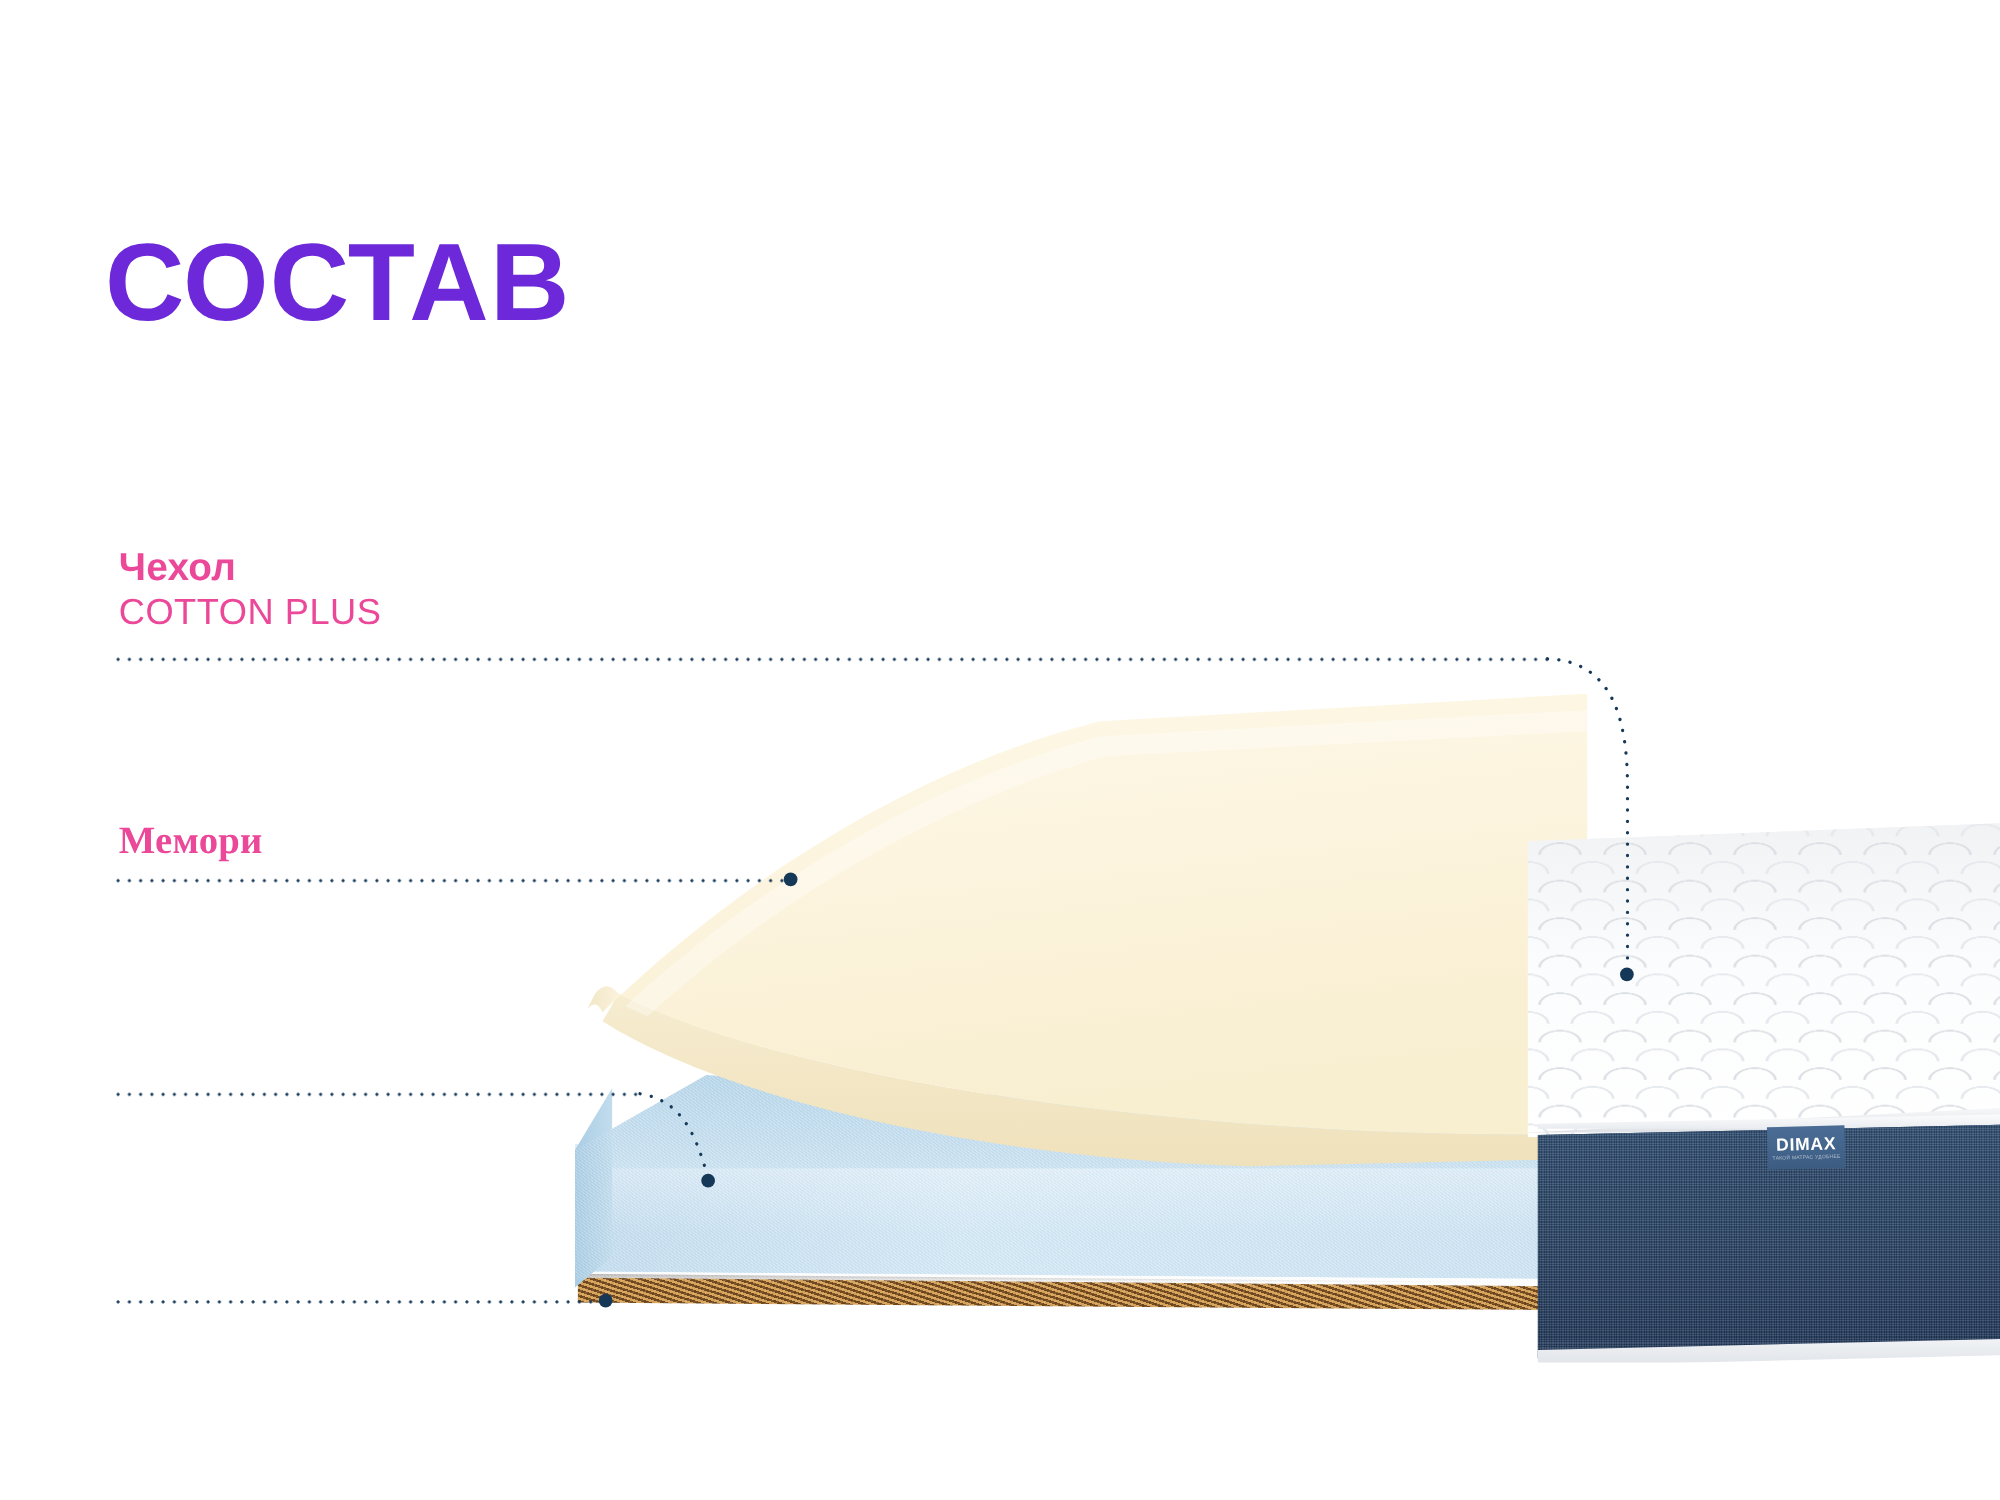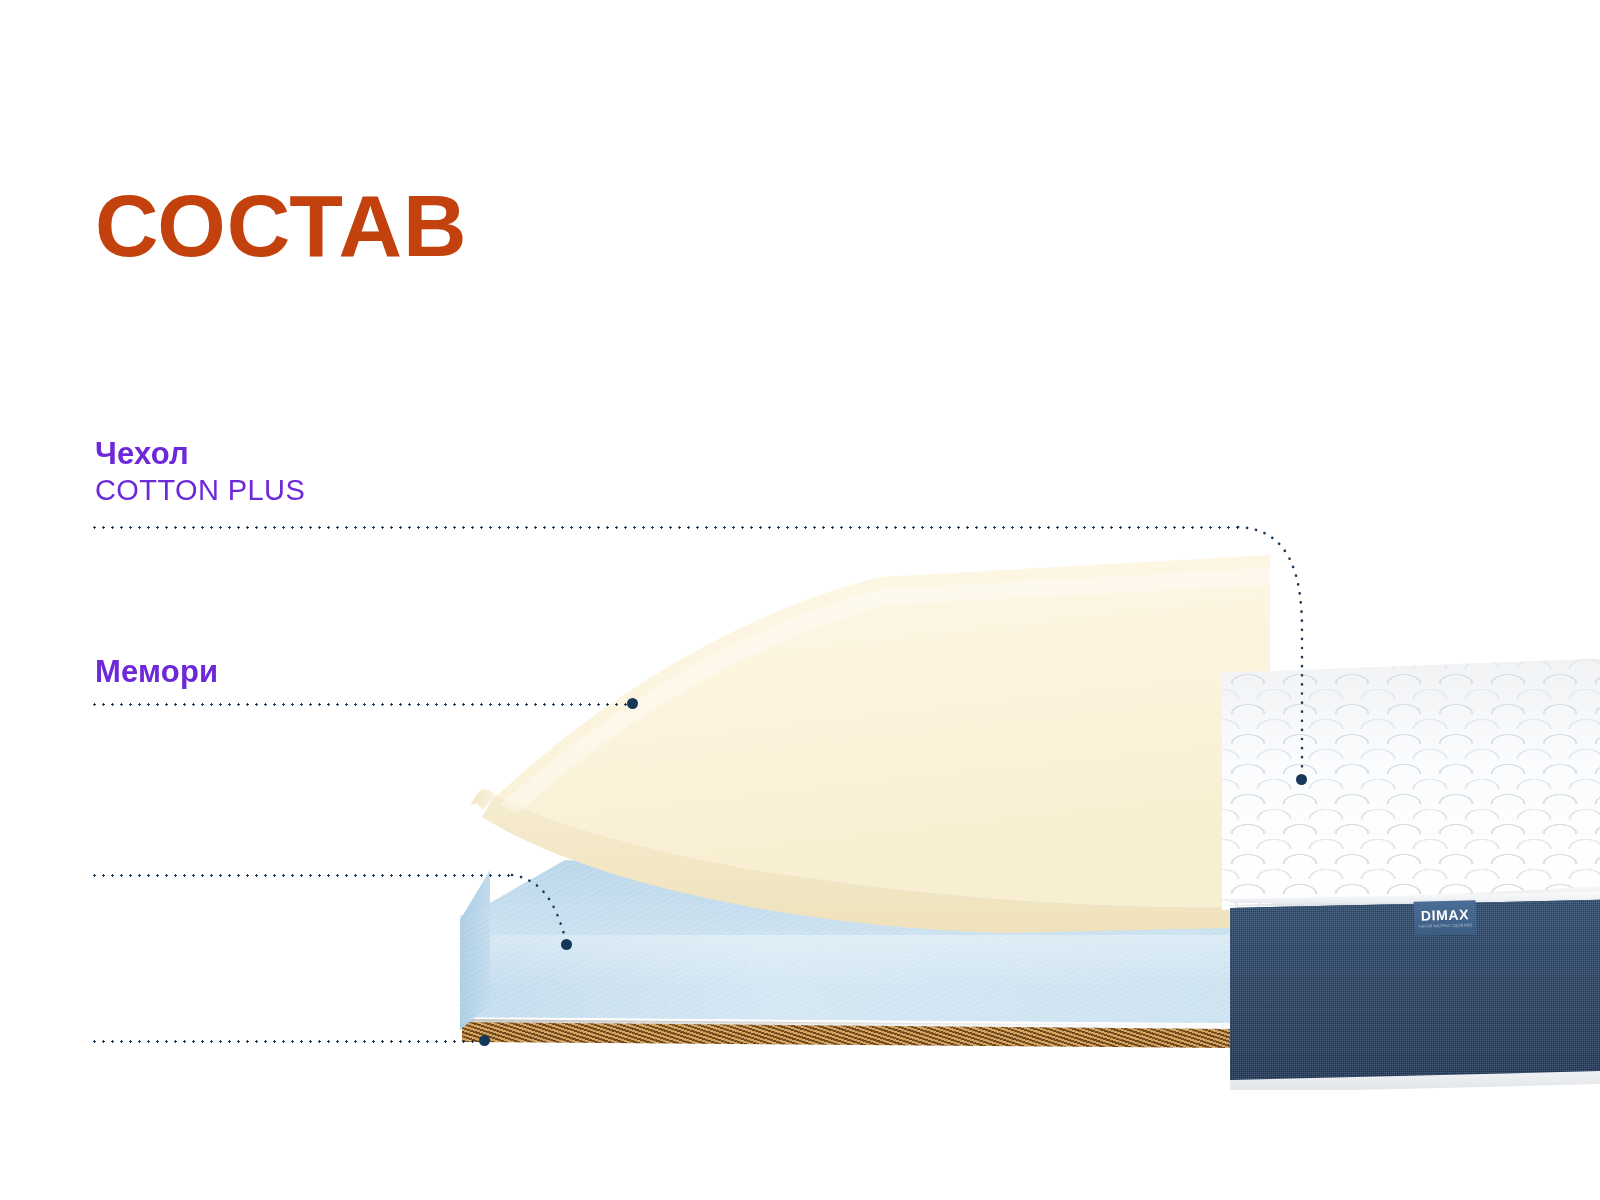--- a/index.html
+++ b/index.html
@@ -8,42 +8,42 @@
     background:#ffffff;
     font-family:"Liberation Sans", sans-serif;
     overflow:hidden;
     position:relative;
   }
   #stage{position:absolute;left:0;top:0;width:1600px;height:1200px;}
 
   
   .title{
     position:absolute;
-    left:95px; top:182px;
+    left:84px; top:182px;
     font-size:88px;
     font-weight:700;
     letter-spacing:1px;
-    color:#c2410c;
+    color:#6d28d9;
     line-height:1.0;
     white-space:nowrap;
   }
 
   
   .label{
     position:absolute;
-    color:#6d28d9;
+    color:#ec4899;
     line-height:1.18;
     white-space:nowrap;
   }
   .label .l1{font-size:31px;font-weight:700;letter-spacing:0.2px;display:block;}
   .label .l2{font-size:29px;font-weight:500;letter-spacing:0.4px;display:block;}
   .label .l2.bold{font-weight:700;}
 
   #label-cover{left:95px; top:436px;}
-  #label-memory{left:95px; top:654px;}
+  #label-memory{left:95px; top:654px;font-family:Liberation Serif, serif;}
   #label-foam{left:95px; top:783px;}
   #label-coir{left:95px; top:949px;}
 
   
   .leader{
     position:absolute;
     height:3px;
     background-image:radial-gradient(circle, #17395a 1.1px, rgba(0,0,0,0) 1.3px);
     background-size:9px 3px;
     background-repeat:repeat-x;

